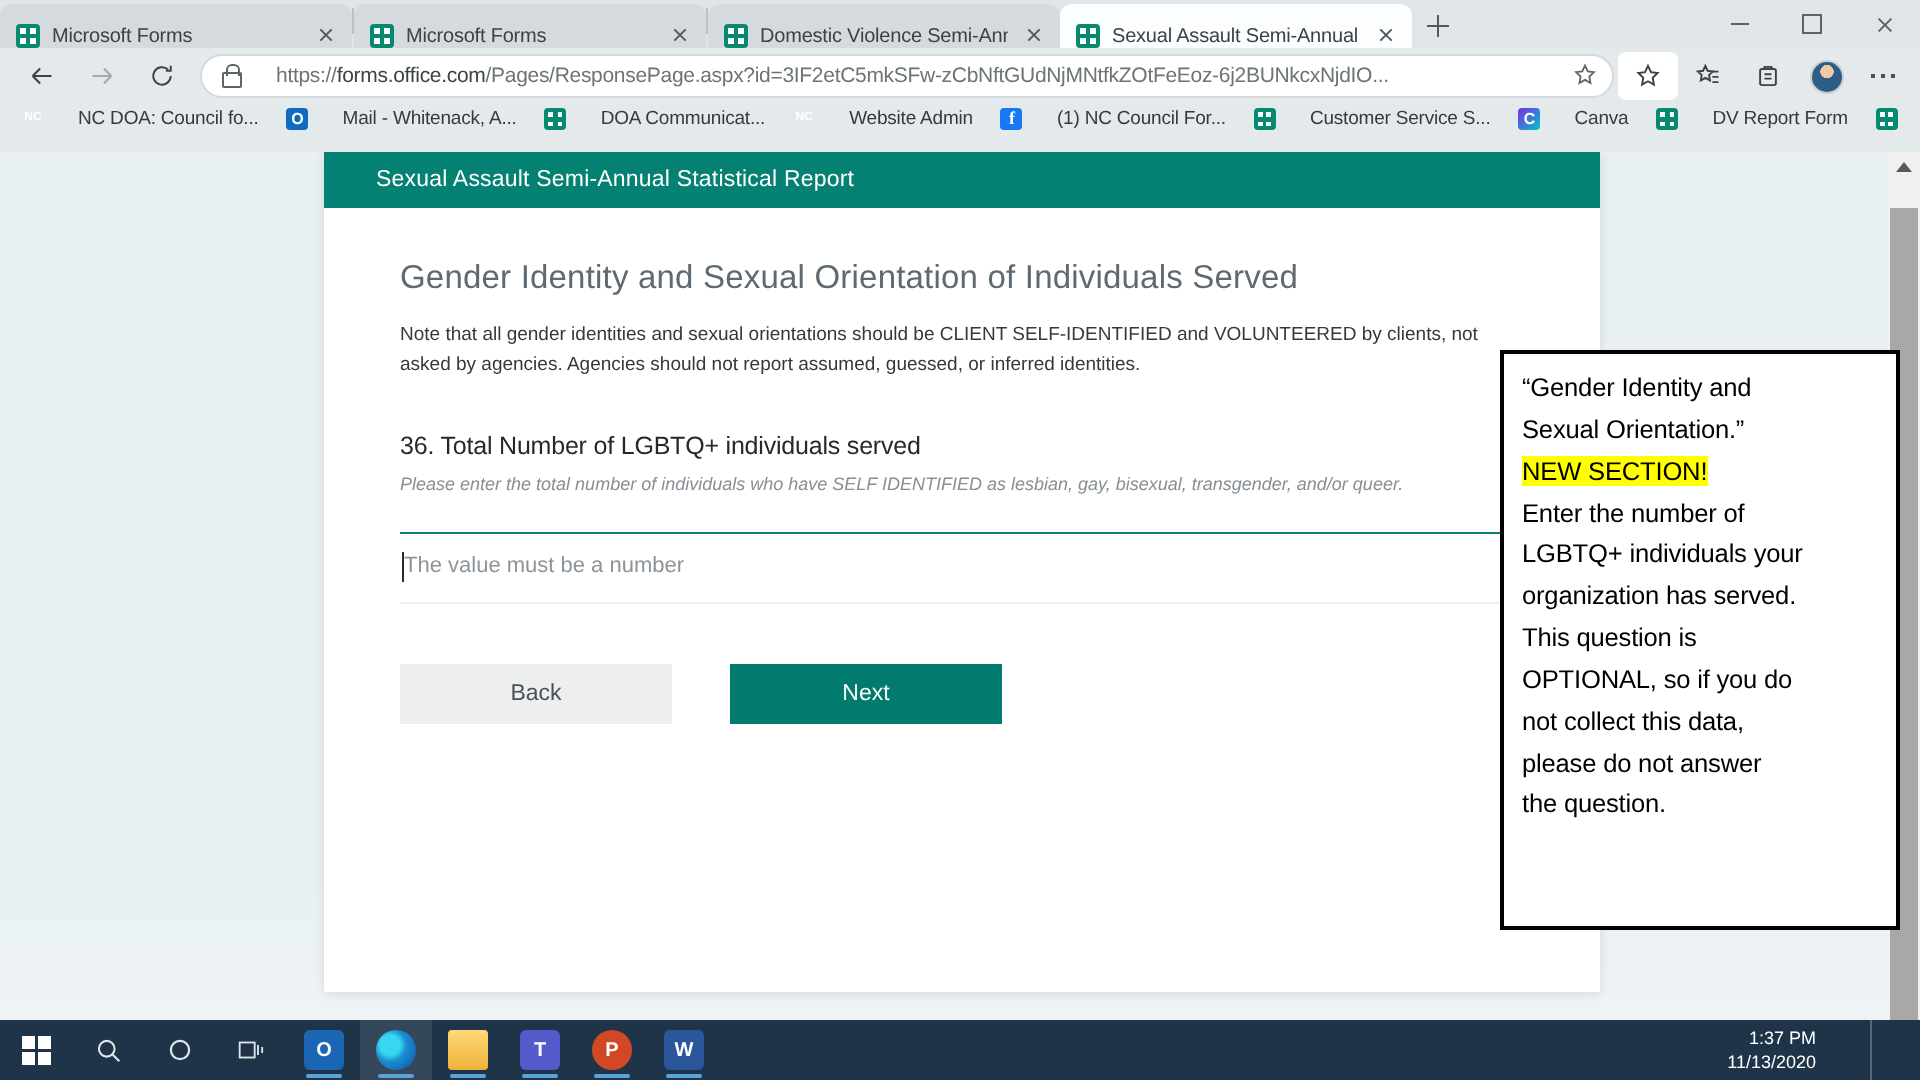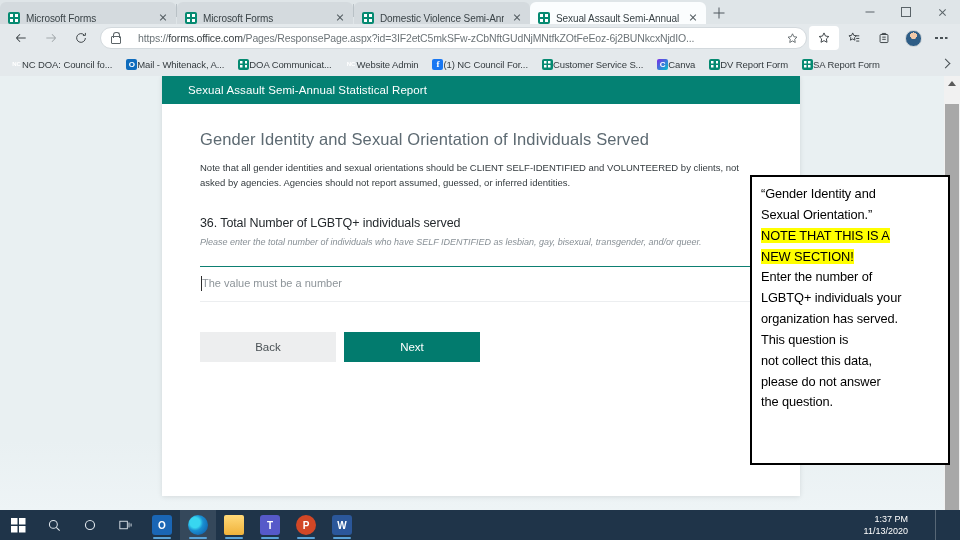--- a/index.html
+++ b/index.html
@@ -99,21 +99,21 @@
     content: ""; position: absolute; left: 50%; top: 50%; transform: translate(-50%,-50%);
     width: 13px; height: 3px;
     background:
       radial-gradient(circle, #4a5256 50%, transparent 51%) 0 0/4px 3px no-repeat,
       radial-gradient(circle, #4a5256 50%, transparent 51%) 5px 0/4px 3px no-repeat,
       radial-gradient(circle, #4a5256 50%, transparent 51%) 10px 0/4px 3px no-repeat;
   }
 
   
   .bookmarks { height: 24px; display: flex; align-items: center; padding: 0 4px; gap: 0; background: #e4e9ec; }
-  .bm { display: flex; align-items: center; gap: 0; padding: 0 7px; height: 20px; white-space: nowrap; }
+  .bm { display: flex; align-items: flex-start; gap: 17px; padding: 0 7px; height: 20px; white-space: nowrap; }
   .bm .bm-ico { width: 11px; height: 11px; border-radius: 2px; flex: 0 0 auto; position: relative; font-size: 6px; color: #fff; }
   .bm .bm-label { font-size: 9.5px; color: #343b3f; letter-spacing: -0.1px; }
   .ico-nc { background: transparent; color: #1b3a6b; font-weight: bold; font-size: 7.5px; line-height: 11px; text-align: center; width: 14px; }
   .ico-outlook { background: #0f6cbd; }
   .ico-outlook::after { content: "O"; position: absolute; inset: 0; color: #fff; font-size: 8px; text-align: center; line-height: 11px; font-weight: bold; }
   .ico-forms { background: #058a71; }
   .ico-forms::after {
     content: ""; position: absolute; left: 2px; top: 2px; width: 7px; height: 7px;
     background:
       linear-gradient(#fff,#fff) 0 0/2.5px 2.5px no-repeat,
@@ -165,21 +165,21 @@
   .answer { margin-top: 16px; position: relative; }
   .answer-line { height: 1px; background: #0d7f72; width: 100%; }
   .answer-input {
     width: 100%; border: none; outline: none; background: transparent;
     font-family: "Liberation Sans", sans-serif; font-size: 11px; color: #8d9499;
     padding: 10px 2px 12px 2px;
   }
   .answer-input::placeholder { color: #8d9499; }
   .answer-caret { position: absolute; left: 1px; top: 10px; width: 1px; height: 15px; background: #2b2b2b; }
   .answer-underline { height: 1px; background: #eceef0; }
-  .btnrow { margin-top: 30px; display: flex; gap: 8px; }
+  .btnrow { margin-top: 30px; display: flex; gap: 29px; }
   .btn {
     width: 136px; height: 30px; display: flex; align-items: center; justify-content: center;
     font-size: 11.5px; border: none; font-family: "Liberation Sans", sans-serif;
   }
   .btn-back { background: #edeeef; color: #4a5155; }
   .btn-next { background: #027b6e; color: #ffffff; }
 
   
   .callout {
     position: absolute; left: 750px; top: 175px; width: 200px; height: 290px;
@@ -380,26 +380,26 @@
 
     <div class="scrollbar-track">
       <div class="scrollbar-up"></div>
       <div class="scrollbar-thumb"></div>
     </div>
   </div>
 
   <div class="callout">
     <div>“Gender Identity and</div>
     <div>Sexual Orientation.”</div>
-    <div><span class="hl">NOTE THAT THIS IS A</span></div>
     <div><span class="hl">NEW SECTION!</span></div>
     <div>Enter the number of</div>
     <div>LGBTQ+ individuals your</div>
     <div>organization has served.</div>
     <div>This question is</div>
+    <div>OPTIONAL, so if you do</div>
     <div>not collect this data,</div>
     <div>please do not answer</div>
     <div>the question.</div>
   </div>
 
   <div class="taskbar">
     <div class="tb-item">
         <span class="winlogo"></span>
       </div>
     <div class="tb-item">

